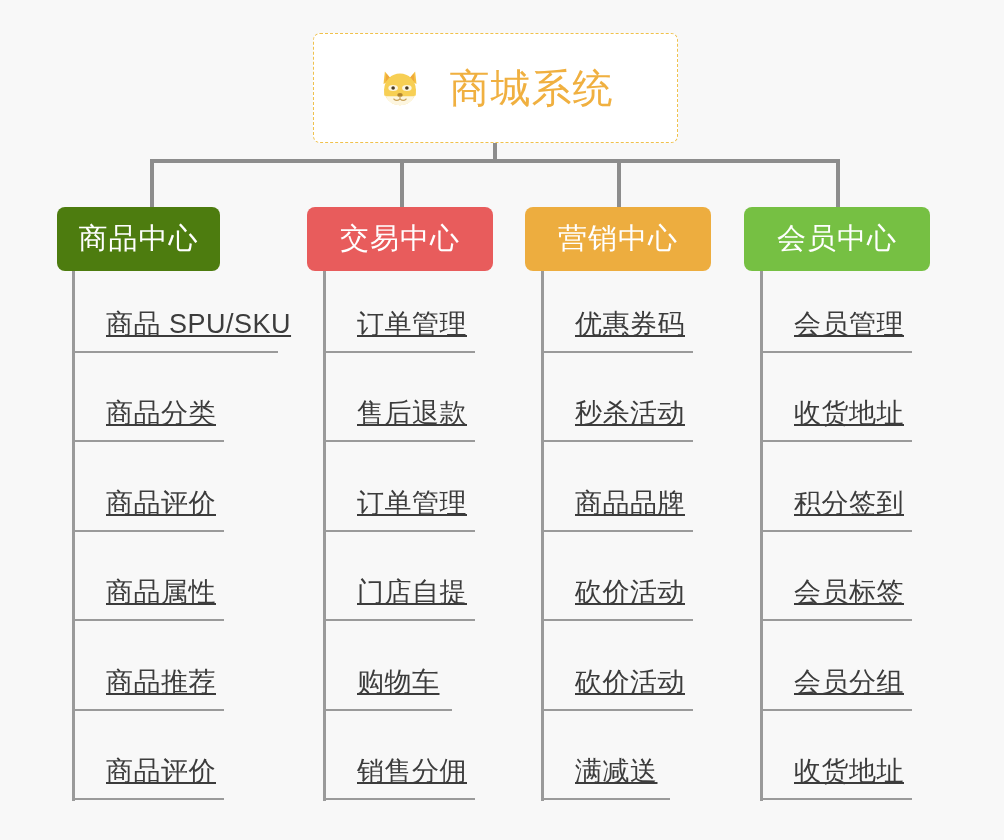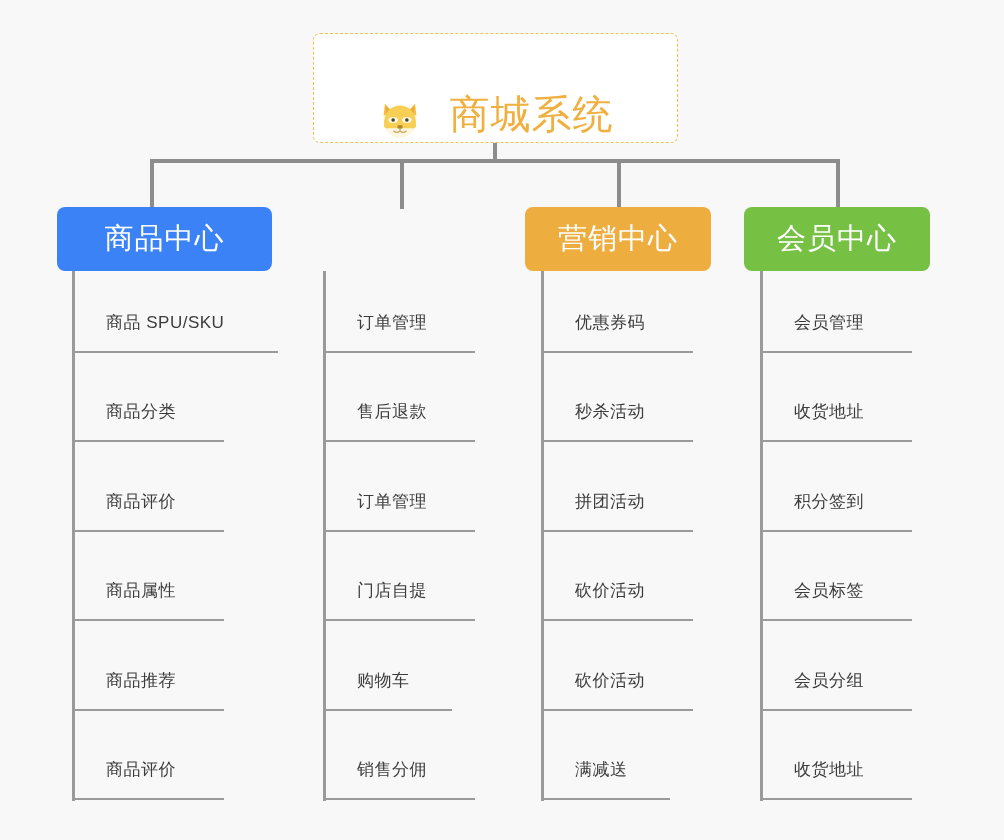--- a/index.html
+++ b/index.html
@@ -11,21 +11,21 @@
   }
   #canvas { position: relative; width: 1004px; height: 840px; background: #f8f8f8; }
 
   
   .root-card {
     position: absolute;
     left: 313px; top: 33px; width: 365px; height: 110px;
     background: #ffffff;
     border: 1px dashed #f0c14b;
     border-radius: 7px;
-    display: flex; align-items: flex-end; justify-content: center;
+    display: flex; align-items: center; justify-content: center;
     gap: 28px;
   }
   .root-emoji { font-size: 41px; line-height: 1; user-select: none; }
   .root-emoji svg { display: block; }
   .root-title {
     font-size: 40px; color: #f0b040; letter-spacing: 1px;
     font-weight: 400; white-space: nowrap;
   }
 
   
@@ -48,23 +48,24 @@
     position: absolute; left: 0; top: 0; width: 3px; height: 530px;
     background: #9a9a9a;
   }
   .leaf-item {
     position: absolute; left: 0; height: 0;
   }
   .leaf-rule {
     position: absolute; left: 0; bottom: 0; height: 2px; background: #9a9a9a;
   }
   .leaf-label {
-    position: absolute; left: 34px; bottom: 19px;
-    font-size: 17px; color: #3c3c3c; white-space: nowrap;
+    position: absolute; left: 34px; bottom: 11px;
+    font-size: 27px; color: #3c3c3c; white-space: nowrap;
     letter-spacing: 0.5px;
+    text-decoration: underline;
   }
 </style>
 </head>
 <body>
 
 <div id="canvas">
 
   <div class="root-card">
     <span class="root-emoji">
       <svg width="44" height="44" viewBox="0 0 64 64" aria-hidden="true">
@@ -88,22 +89,25 @@
 
   <div class="conn conn-v" style="left:493px; top:143px; height:20px;"></div>
 
   <div class="conn conn-h" style="left:150px; top:159px; width:690px;"></div>
 
   <div class="conn conn-v" style="left:150px; top:159px; height:50px;"></div>
   <div class="conn conn-v" style="left:400px; top:159px; height:50px;"></div>
   <div class="conn conn-v" style="left:617px; top:159px; height:50px;"></div>
   <div class="conn conn-v" style="left:836px; top:159px; height:50px;"></div>
 
-  <div class="cat-box" style="left:57px; width:215px; background:#3b82f6;">
+  <div class="cat-box" style="left:57px; width:163px; background:#4d7c0f;">
     <span>商品中心</span>
+  </div>
+  <div class="cat-box" style="left:307px; width:186px; background:#e85c5c;">
+    <span>交易中心</span>
   </div>
   <div class="cat-box" style="left:744px; width:186px; background:#76c043;">
     <span>会员中心</span>
   </div>
   <div class="cat-box" style="left:525px; width:186px; background:#edad3f;">
     <span>营销中心</span>
   </div>
 
   <div class="leaf-col" style="left:72px;">
     <div class="leaf-spine"></div>
@@ -166,21 +170,21 @@
     <div class="leaf-item" style="top:82px;">
       <div class="leaf-rule" style="width:152px;"></div>
       <div class="leaf-label">优惠券码</div>
     </div>
     <div class="leaf-item" style="top:171px;">
       <div class="leaf-rule" style="width:152px;"></div>
       <div class="leaf-label">秒杀活动</div>
     </div>
     <div class="leaf-item" style="top:261px;">
       <div class="leaf-rule" style="width:152px;"></div>
-      <div class="leaf-label">拼团活动</div>
+      <div class="leaf-label">商品品牌</div>
     </div>
     <div class="leaf-item" style="top:350px;">
       <div class="leaf-rule" style="width:152px;"></div>
       <div class="leaf-label">砍价活动</div>
     </div>
     <div class="leaf-item" style="top:440px;">
       <div class="leaf-rule" style="width:152px;"></div>
       <div class="leaf-label">砍价活动</div>
     </div>
     <div class="leaf-item" style="top:529px;">

